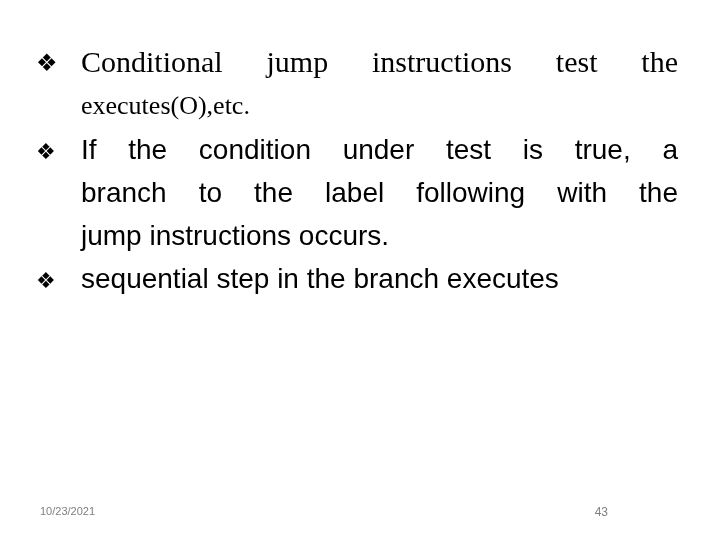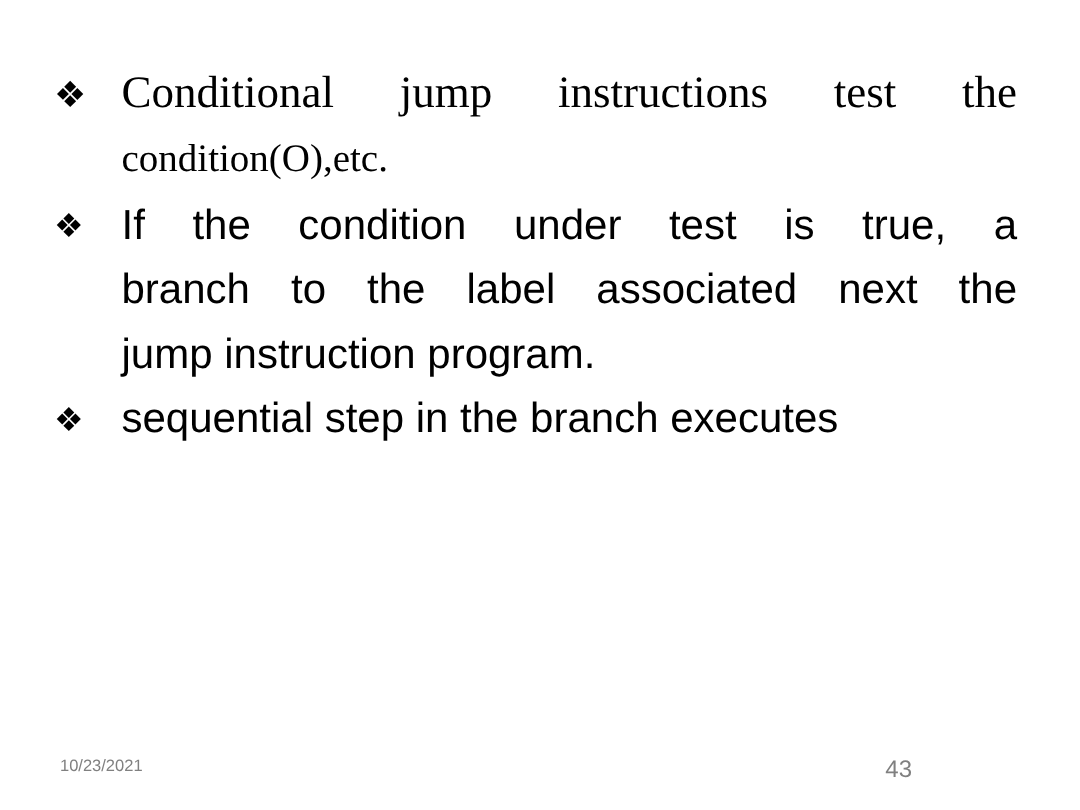--- a/index.html
+++ b/index.html
@@ -108,42 +108,42 @@
     font-family: "Liberation Sans", sans-serif;
     font-size: 11px;
     color: #808080;
     letter-spacing: 0px;
   }
   #footer .footer-pagenum {
     position: absolute;
     right: 44px;
     top: 0;
     font-family: "Liberation Sans", sans-serif;
-    font-size: 16px;
+    font-size: 12px;
     color: #808080;
   }
 </style>
 </head>
 <body>
 
 <div id="slide">
 
   <div id="content">
 
     <div class="bullet bullet-serif">
       <span class="bullet-marker">❖</span>
       <span class="para-line justify-line">Conditional jump instructions test the</span>
-      <span class="para-line last-line line-small">condition(O),etc.</span>
+      <span class="para-line last-line line-small">executes(O),etc.</span>
     </div>
 
     <div class="bullet bullet-sans">
       <span class="bullet-marker">❖</span>
       <span class="para-line justify-line">If the condition under test is true, a</span>
-      <span class="para-line justify-line">branch to the label associated next the</span>
-      <span class="para-line last-line">jump instruction program.</span>
+      <span class="para-line justify-line">branch to the label following with the</span>
+      <span class="para-line last-line">jump instructions occurs.</span>
     </div>
 
     <div class="bullet bullet-sans">
       <span class="bullet-marker">❖</span>
       <span class="para-line last-line">sequential step in the branch executes</span>
     </div>
 
   </div>
 
   <div id="footer">

